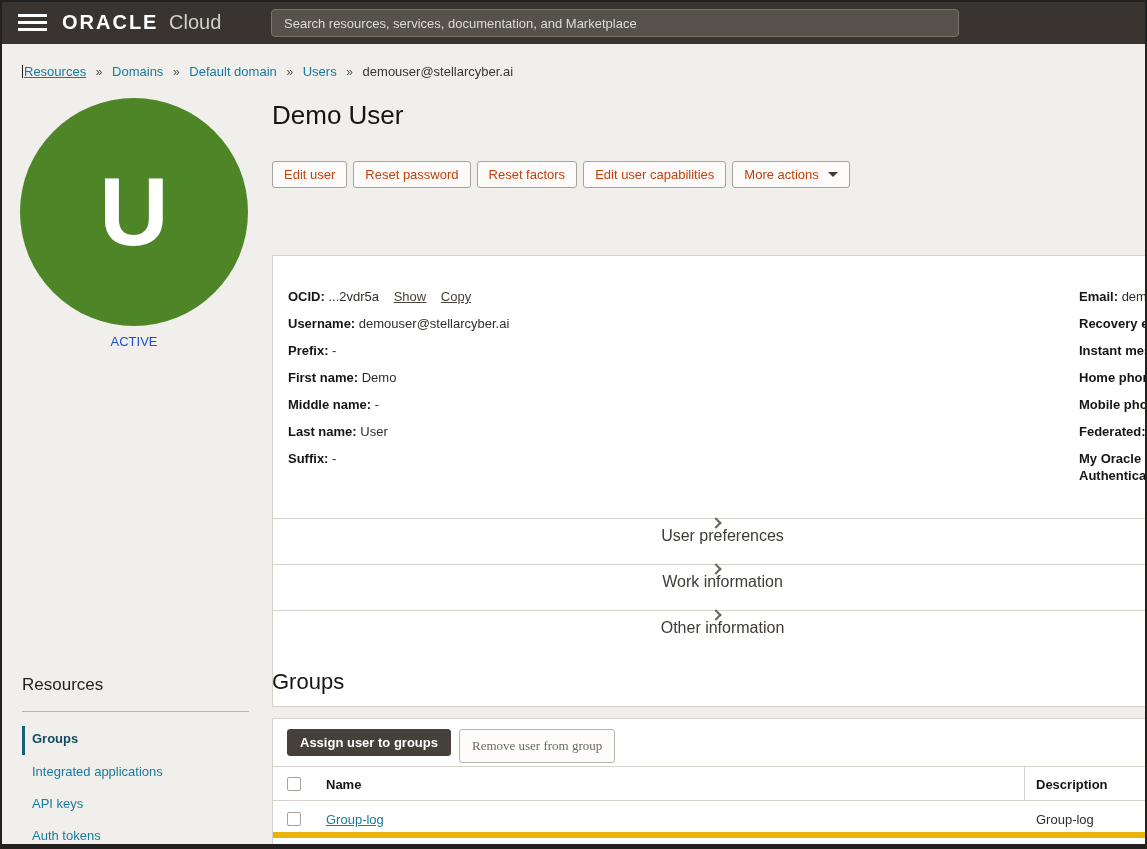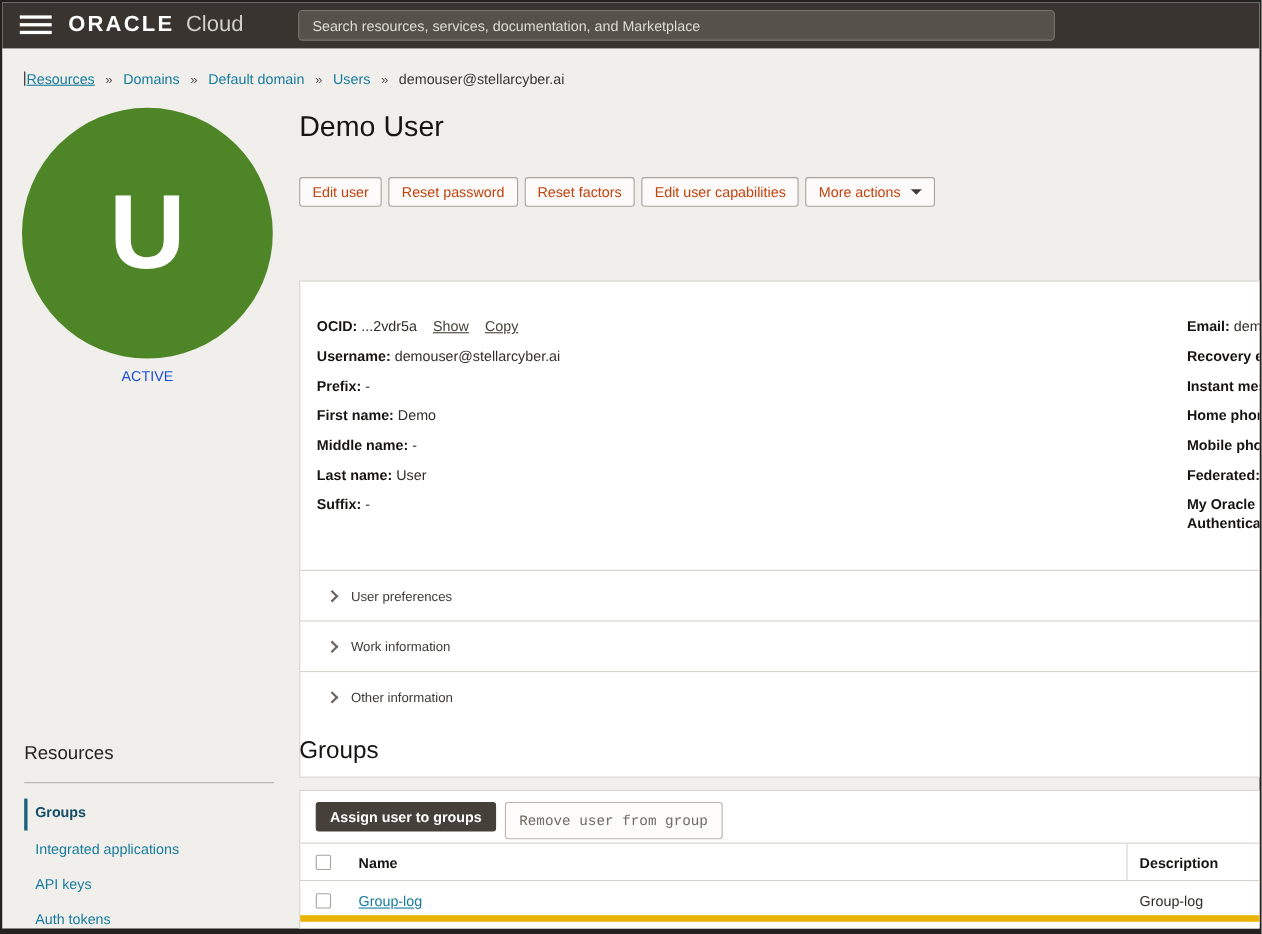--- a/index.html
+++ b/index.html
@@ -50,40 +50,40 @@
   .tabs { position:absolute; left:270px; top:220px; display:flex; height:34px; z-index:2; }
   .tab { padding:0 21px; display:flex; align-items:center; font-size:14px; color:#3f3a36; cursor:pointer; }
   .tab.active { background:#ffffff; border:1px solid #d6d1ca; border-bottom:none; }
   
   .panel1 { position:absolute; left:270px; top:253px; right:-3px; height:452px;
             background:#ffffff; border:1px solid #d6d1ca; }
   .fline { position:absolute; font-size:13px; white-space:nowrap; color:#312d29; }
   .fline .lbl { font-weight:bold; color:#161513; }
   .inline-link { color:#474239; text-decoration:underline; cursor:pointer; margin-left:11px; }
   .section-row { position:absolute; left:0; right:0; height:46px; border-top:1px solid #d6d1ca;
-                 display:flex; align-items:center; padding-left:25px; font-size:12px; color:#3f3a36; cursor:pointer; }
+                 display:flex; align-items:center; padding-left:25px; font-size:16px; color:#3f3a36; cursor:pointer;flex-direction:column; }
   .chev { width:8px; height:8px; border-top:2px solid #6b6560; border-right:2px solid #6b6560;
           transform:rotate(45deg); margin-right:13px; flex:0 0 auto; }
   
   .res-heading { position:absolute; left:20px; top:673px; font-size:17px; color:#24211e; }
   .res-divider { position:absolute; left:20px; top:709px; width:227px; height:1px; background:#b7b2ab; }
   .nav-item { position:absolute; left:30px; font-size:13px; color:#177b9e; cursor:pointer; text-decoration:none; }
   .nav-item.active { font-weight:bold; color:#134d64; }
   .active-bar { position:absolute; left:20px; top:724px; width:3px; height:29px; background:#15607a; }
   
   .groups-title { position:absolute; left:270px; top:667px; font-size:22px; color:#161513; }
   .panel2 { position:absolute; left:270px; top:716px; right:-3px; height:145px;
             background:#ffffff; border:1px solid #d6d1ca; }
   .toolbar { position:absolute; top:10px; left:14px; display:flex; gap:8px; }
   .btn-dark { height:27px; background:#46403a; border:1px solid #46403a; border-radius:3px;
               color:#ffffff; font-weight:bold; font-size:13px; padding:0 12px;
               display:flex; align-items:center; cursor:pointer; font-family:inherit; }
   .btn-muted { height:27px; background:#fdfcfb; border:1px solid #b9b4ad; border-radius:3px;
                color:#6f6a64; font-size:13px; padding:16px 12px; display:flex; align-items:center;
-               cursor:default; font-family:Liberation Mono, monospace; }
+               cursor:default; font-family:Liberation Serif, serif; }
   .thead { position:absolute; top:47px; left:0; right:0; height:35px;
            border-top:1px solid #d6d1ca; border-bottom:1px solid #d6d1ca; }
   .cb { position:absolute; width:14px; height:14px; border:1px solid #a9a29b; border-radius:2px;
         background:#ffffff; cursor:pointer; }
   .th-name { position:absolute; left:53px; top:10px; font-size:13px; font-weight:bold; color:#161513; }
   .th-div { position:absolute; left:751px; top:0; bottom:0; width:1px; background:#d6d1ca; }
   .th-desc { position:absolute; left:763px; top:10px; font-size:13px; font-weight:bold; color:#161513; }
   .trow { position:absolute; top:82px; left:0; right:0; height:37px; border-bottom:6px solid #eab308; }
   .row-link { position:absolute; left:53px; top:11px; font-size:13px; color:#177b9e;
               text-decoration:underline; cursor:pointer; }

